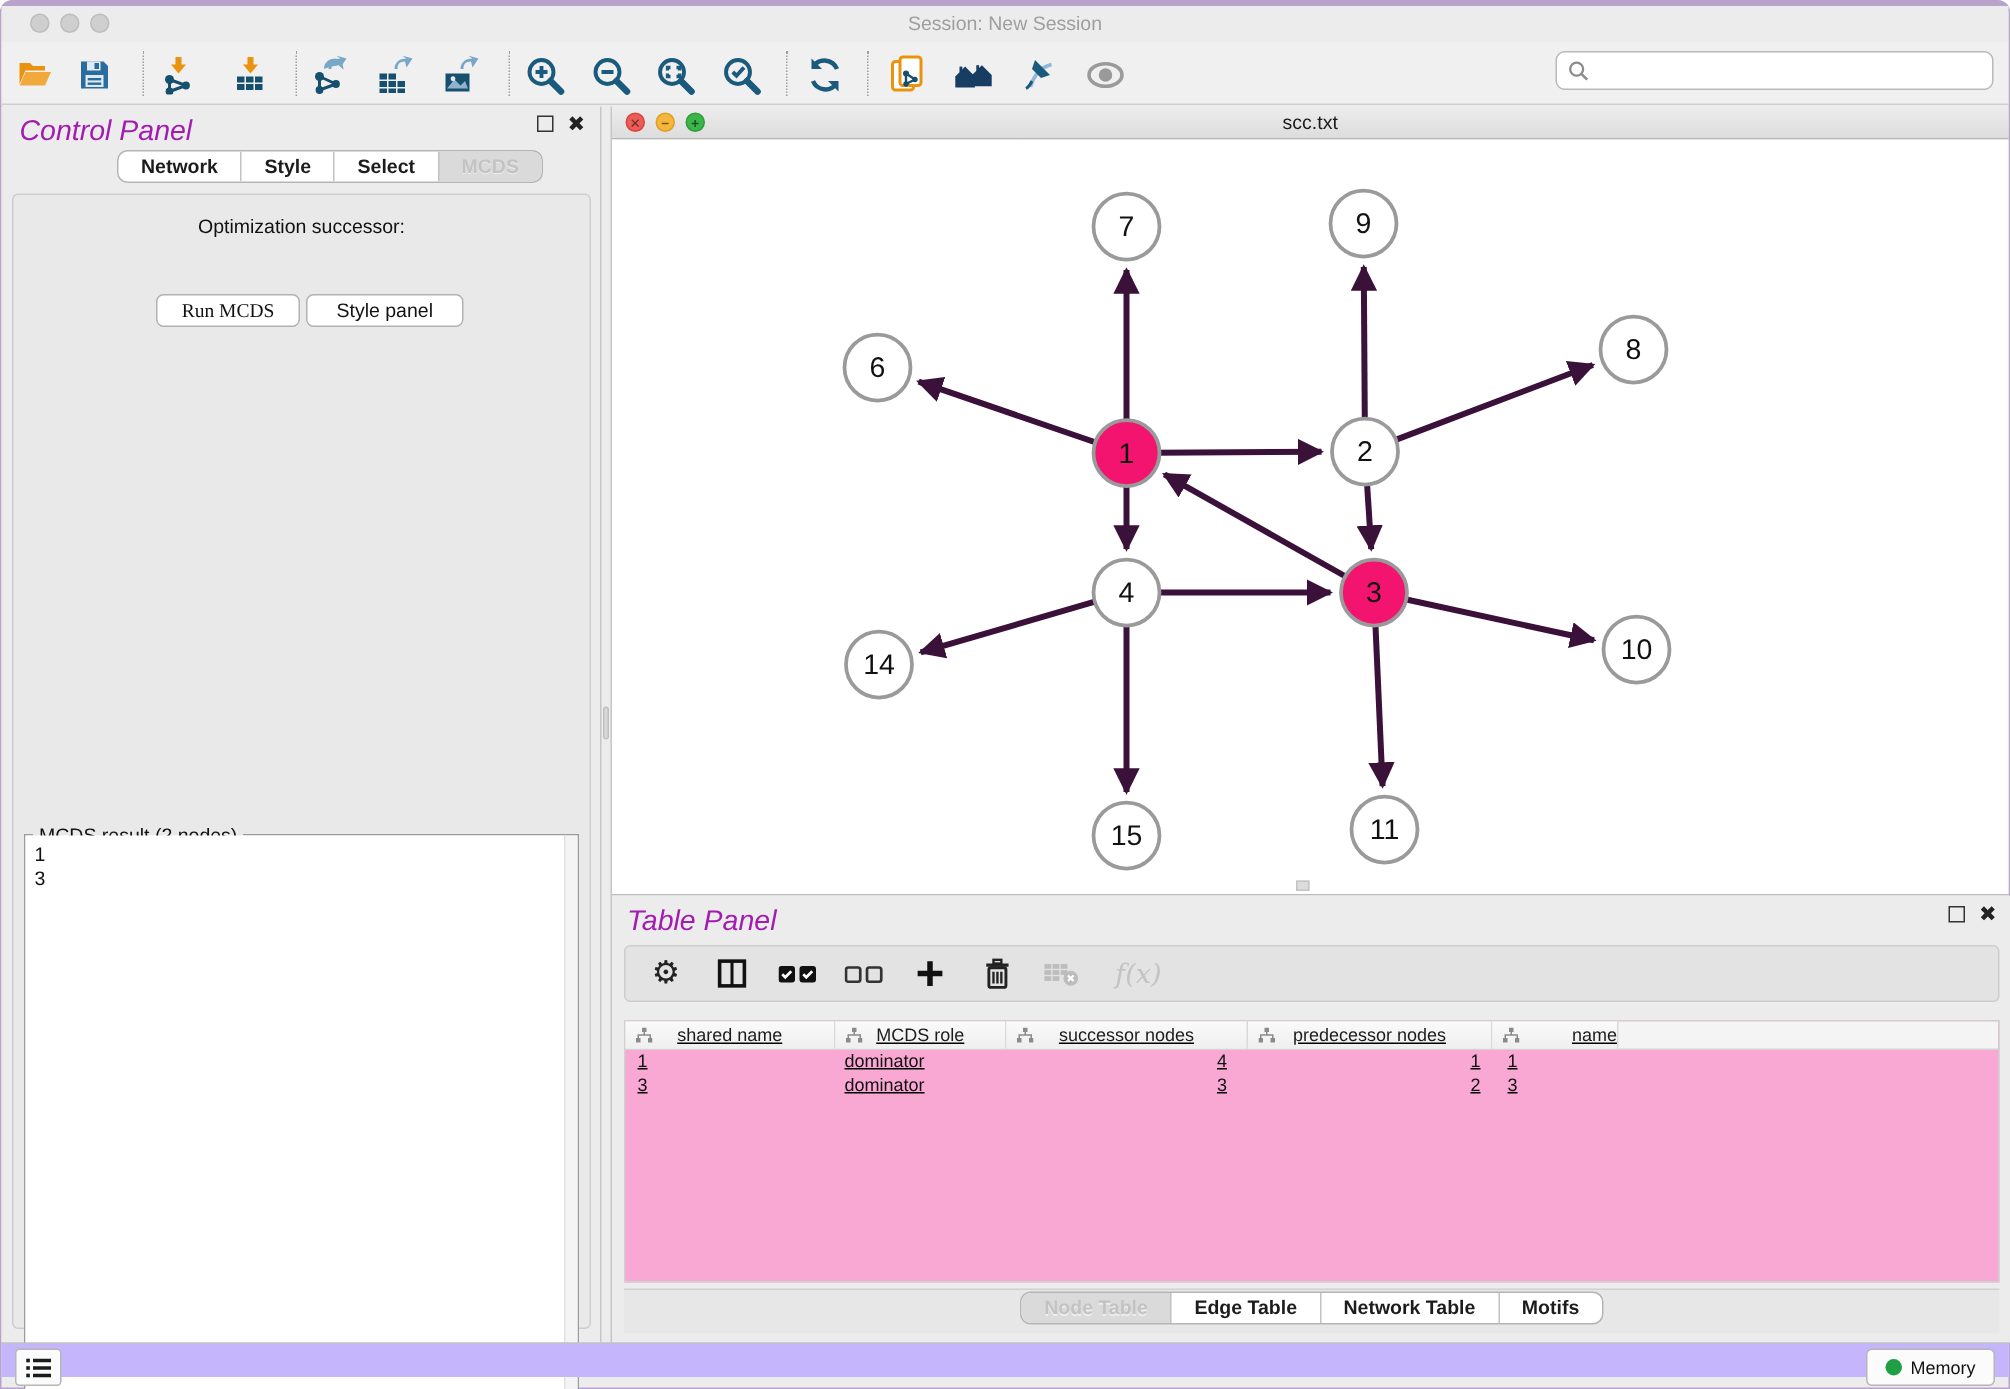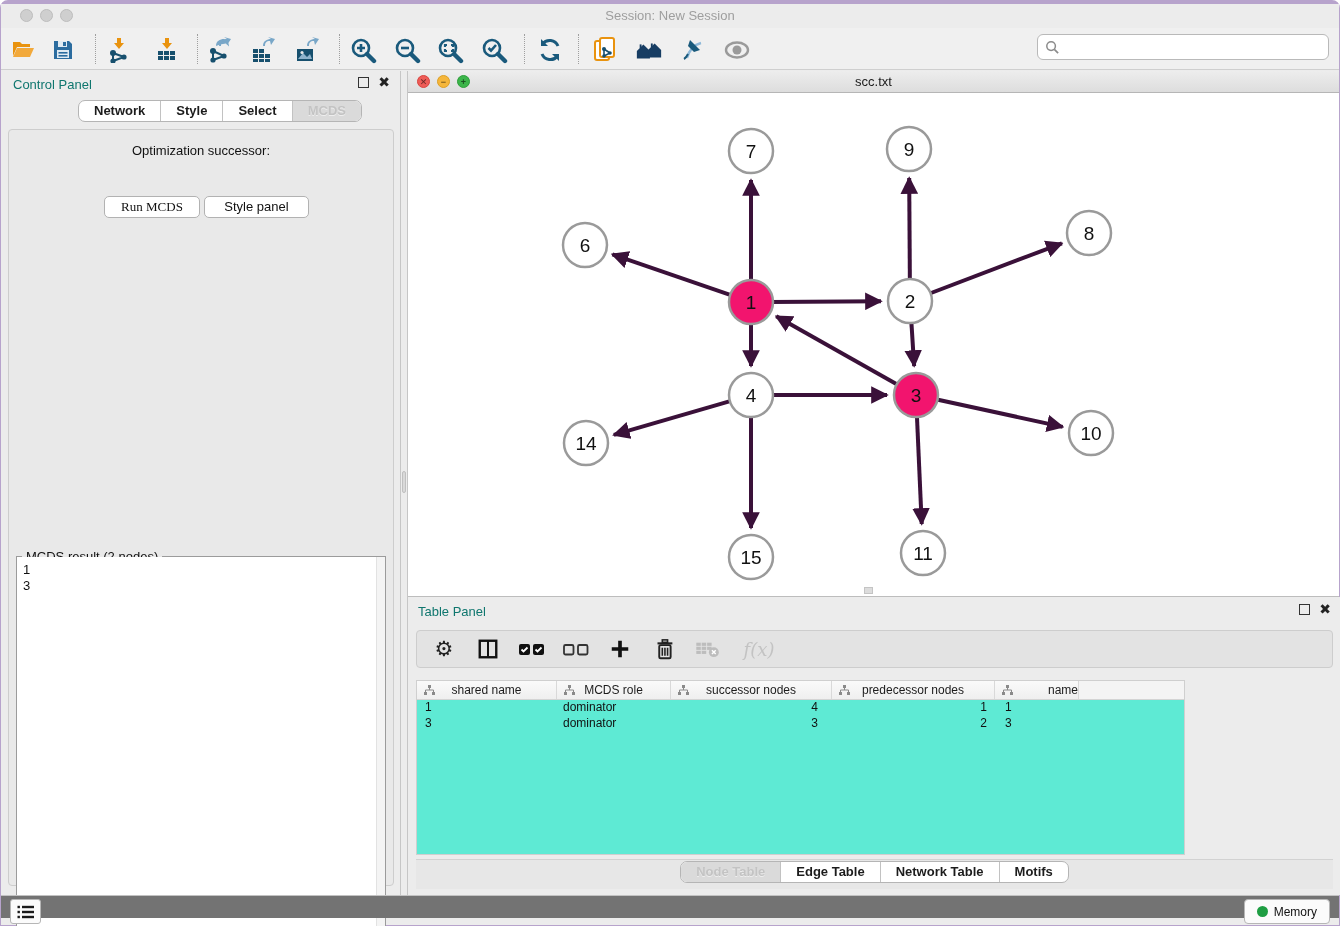--- a/index.html
+++ b/index.html
@@ -22,21 +22,21 @@
   .tb-icon { position:absolute; top:8px; width:28px; height:28px; display:flex;
              align-items:center; justify-content:center; cursor:default; }
   .tb-sep { position:absolute; top:6px; height:30px; width:0;
             border-left:1px dotted #9f9f9f; }
   .search-box { position:absolute; right:10px; top:6px; width:292px; height:26px; background:#fff;
                 border:1px solid #b9b9b9; border-radius:6px; display:flex; align-items:center; padding-left:7px; }
   .search-box input { border:none; outline:none; flex:1; font-size:13px; background:transparent; height:20px; }
 
   
   .control-panel { position:absolute; left:0; top:67px; width:399px; height:824px; background:#ececec; }
-  .panel-title { position:absolute; left:12px; top:6px; font-size:13px; color:#0f766e; }
+  .panel-title { position:absolute; left:12px; top:6px; font-size:19px; color:#a21caf;font-style:italic; }
   .panel-btns { position:absolute; right:10px; top:6px; display:flex; gap:9px; align-items:center; }
   .float-ico { width:11px; height:11px; border:1.6px solid #333; display:inline-block; }
   .close-ico { font-size:14px; font-weight:bold; color:#222; line-height:11px; }
 
   .seg { display:inline-flex; border:1px solid #b5b5b5; border-radius:7px; overflow:hidden;
          background:#fff; height:22px; }
   .seg-item { padding:2px 15px 0 15px; font-size:13px; font-weight:bold; color:#1c1c1c;
               border-left:1px solid #c2c2c2; white-space:nowrap; }
   .seg-item:first-child { border-left:none; }
   .seg-item.active { background:#dadada; color:#c3c3c3; text-shadow:0 1px 0 #eee; }
@@ -89,36 +89,36 @@
 
   
   .table-panel { position:absolute; left:407px; top:593px; width:933px; height:298px; background:#ececec; }
   .tp-toolbar { position:absolute; left:8px; top:33px; width:917px; height:38px; background:#e3e3e3;
                 border:1px solid #cdcdcd; border-radius:4px; display:flex; align-items:center;
                 gap:18px; padding-left:14px; }
   .tp-ico { display:flex; align-items:center; justify-content:center; width:26px; height:26px; }
   .gear-glyph { font-size:21px; color:#222; line-height:22px; }
   .fx-glyph { font-family:"DejaVu Serif",serif; font-style:italic; font-size:18px; color:#c3c3c3; }
 
-  .tbl { position:absolute; left:8px; top:83px; width:769px; height:175px; background:#5eead4;
-         border:1px solid #cfcfcf; }
+  .tbl { position:absolute; left:8px; top:83px; width:917px; height:175px; background:#f9a8d4;
+         border:1px solid #cfcfcf;text-decoration:underline; }
   .tbl-head { display:flex; height:19px; background:#f4f4f4; border-bottom:1px solid #d4d4d4; }
   .th-cell { position:relative; display:flex; align-items:center; justify-content:center;
              border-right:1px solid #d9d9d9; background:linear-gradient(#fafafa,#efefef);
              font-size:12px; color:#1c1c1c; }
   .th-tree { position:absolute; left:7px; top:4px; }
   .tbl-row { display:flex; height:16px; font-size:12px; color:#111; }
   .td-cell { padding:1px 0 0 0; white-space:nowrap; overflow:hidden; }
 
   #table-tabs { position:absolute; left:0; width:100%; top:264px; text-align:center; }
   .tabs-strip { position:absolute; left:8px; right:8px; top:262px; height:30px; background:#e7e7e7;
                 border-top:1px solid #d2d2d2; }
 
   
-  .statusbar { position:absolute; left:0; top:891px; width:100%; height:23px; background:#737373;
+  .statusbar { position:absolute; left:0; top:891px; width:100%; height:23px; background:#c4b5fd;
                border-top:1px solid #c2c2c2; }
   .list-btn { position:absolute; left:9px; top:3px; width:31px; height:25px; background:#fbfbfb;
               border:1px solid #b6b6b6; border-radius:3px; display:flex; align-items:center; justify-content:center; }
   .memory-btn { position:absolute; right:9px; top:3px; height:25px; background:#fbfbfb;
                 border:1px solid #b6b6b6; border-radius:4px; display:flex; align-items:center;
                 gap:6px; padding:0 12px; font-size:12px; color:#111; }
   .mem-dot { width:11px; height:11px; border-radius:50%; background:#1f9e43; }
 
   svg text { font-family:"Liberation Sans","DejaVu Sans",sans-serif; }
 </style>

